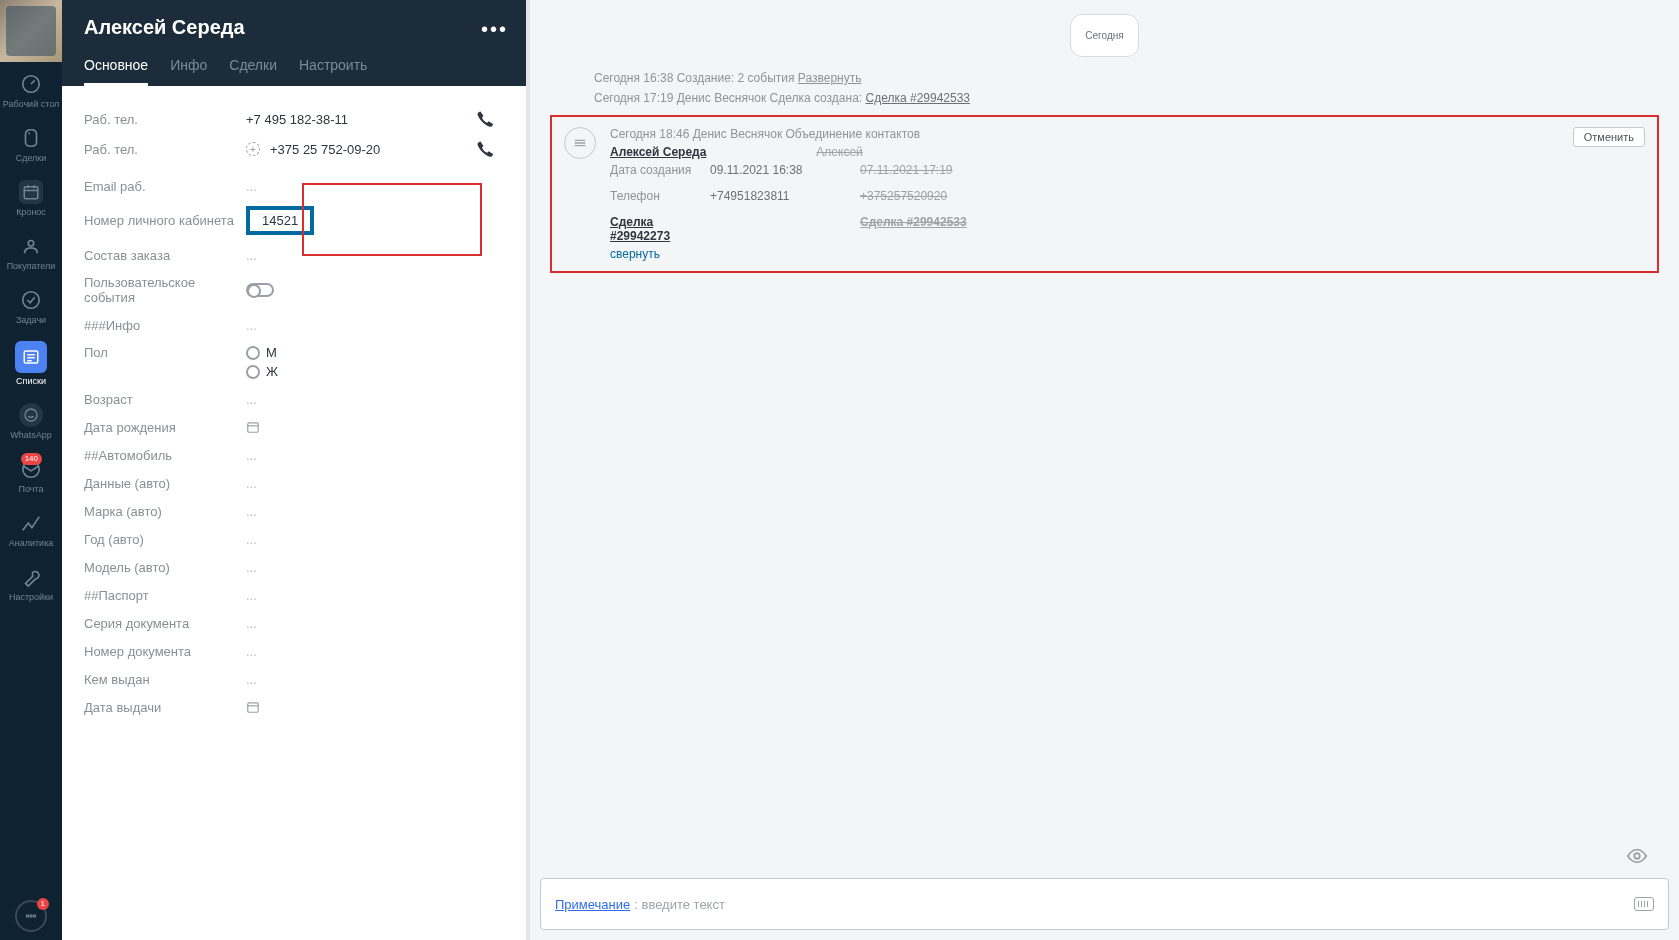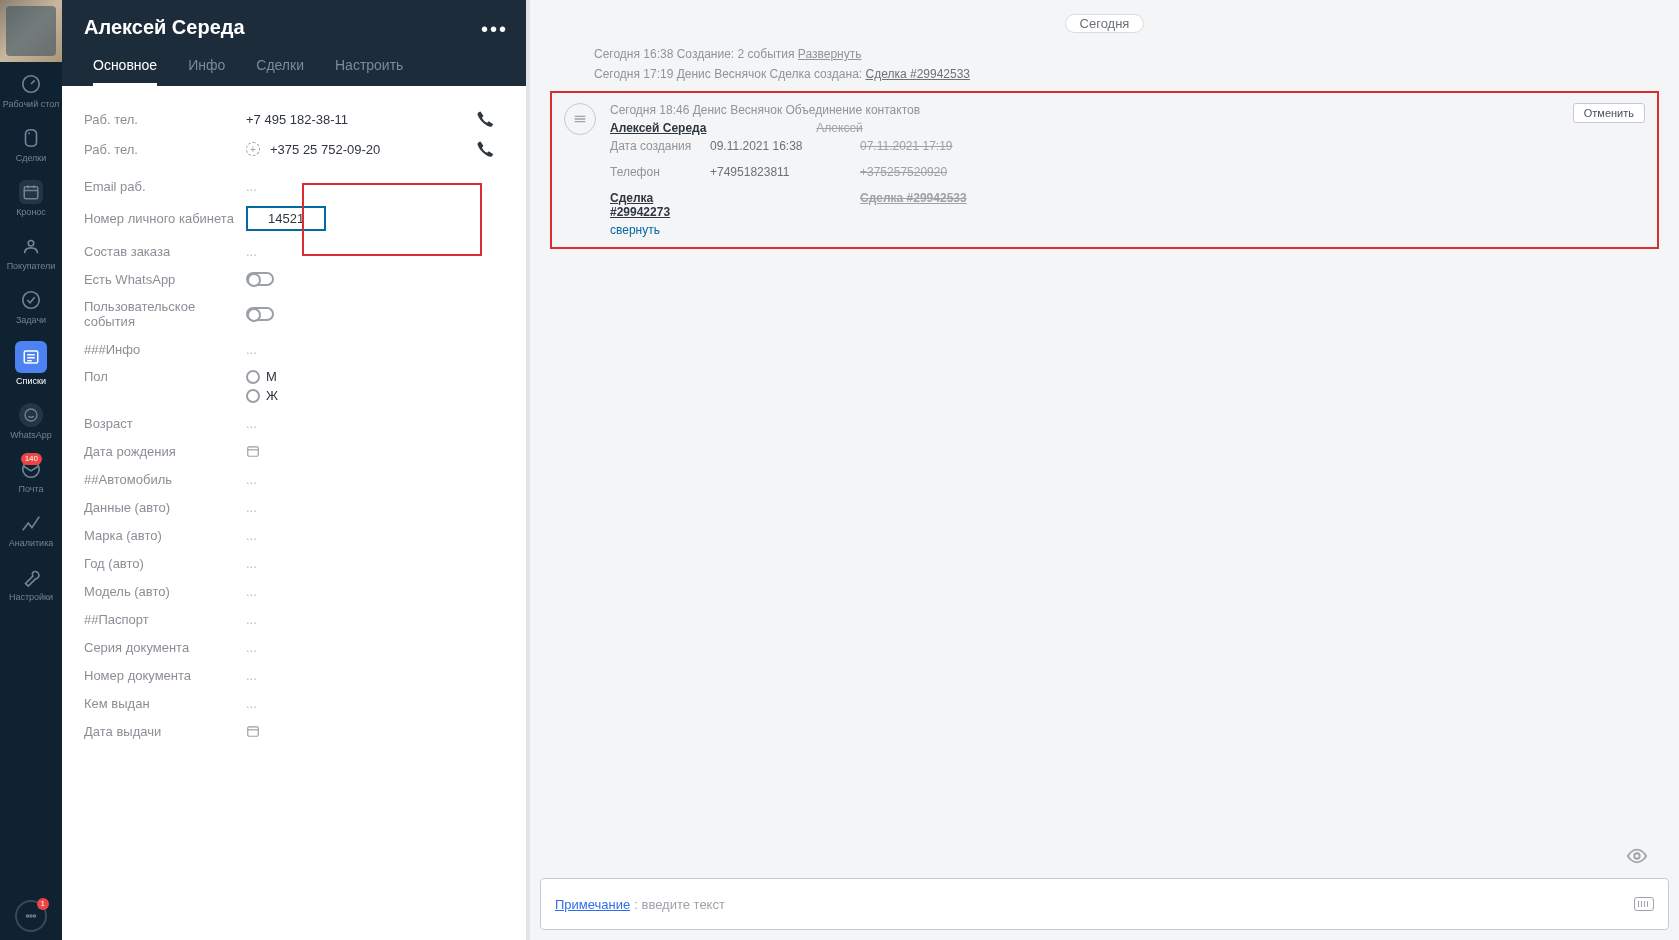--- a/index.html
+++ b/index.html
@@ -114,21 +114,21 @@
 .tag-btn{
   border:1px solid #4a5b6a; color:#7a8a97;
   padding:2px 6px; font-size:10px; border-radius:3px;
   background:none; cursor:pointer;
 }
 .tabs{
   display:flex; gap:22px; margin-top:18px;
 }
 .tab{
   color:#7a8a97; font-size:14px;
-  padding-bottom:10px; cursor:pointer;margin-left:9px;
+  padding-bottom:10px; cursor:pointer;
 }
 .tab.active{
   color:#fff; border-bottom:3px solid #fff;
 }
 .form-area{
   flex:1; overflow-y:auto;
   padding:18px 22px 40px;
 }
 .form-row{
   display:flex; align-items:center;
@@ -145,22 +145,22 @@
 }
 .empty-val{ color:#b9bdc2; }
 .phone-call{ margin-left:auto; margin-right:10px; }
 .phone-icon{ font-size:18px; color:#2e3640;}
 .red-box{ border:2px solid #d82e2e; }
 .box-phones{
   position:absolute; left:240px; top:183px;
   width:180px; height:73px; pointer-events:none;
 }
 .box-account{
-  border:2px solid #0369a1;
-  padding:3px 20px; display:inline-block;
+  border:4px solid #0369a1;
+  padding:3px 12px; display:inline-block;
 }
 .toggle{
   width:28px;height:14px;border:2px solid #9aa0a6;border-radius:10px;
   position:relative; display:inline-block;
 }
 .toggle::after{
   content:"";position:absolute;left:-1px;top:-1px;
   width:14px;height:14px;border:2px solid #9aa0a6;border-radius:50%;
   background:#fff;box-sizing:border-box;
 }
@@ -183,22 +183,22 @@
 .feed{
   flex:1; overflow:auto;
   padding:14px 10px 0 10px;
 }
 .date-pill{
   text-align:center;
 }
 .date-pill span{
   display:inline-block;
   background:#fff; border:1px solid #d9dcde;
-  padding:1px 14px; border-radius:12px;
-  font-size:13px; color:#6a7179;
+  padding:15px 14px; border-radius:12px;
+  font-size:10px; color:#6a7179;
 }
 .feed-lines{
   margin:14px 0 10px 54px;
   color:#8e949b; font-size:12px;
 }
 .feed-lines .feed-line{ margin-bottom:6px;}
 .link{ color:#8e949b; text-decoration:underline; cursor:pointer;}
 .linkstrong{ color:#6a7179; text-decoration:underline; cursor:pointer;}
 
 .merge-card{
@@ -423,26 +423,20 @@
     </div>
     <div class="form-row">
       <div class="form-label">Номер личного кабинета</div>
       <div class="box-account red-box">
         <span>14521</span>
       </div>
     </div>
     <div class="form-row">
       <div class="form-label">Состав заказа</div>
       <div class="form-value empty-val">...</div>
-    </div>
-    <div class="form-row">
-      <div class="form-label">Есть WhatsApp</div>
-      <div class="form-value">
-          <span class="toggle"></span>
-        </div>
     </div>
     <div class="form-row">
       <div class="form-label">Пользовательское события</div>
       <div class="form-value">
           <span class="toggle"></span>
         </div>
     </div>
     <div class="form-row">
       <div class="form-label">###Инфо</div>
       <div class="form-value empty-val">...</div>

